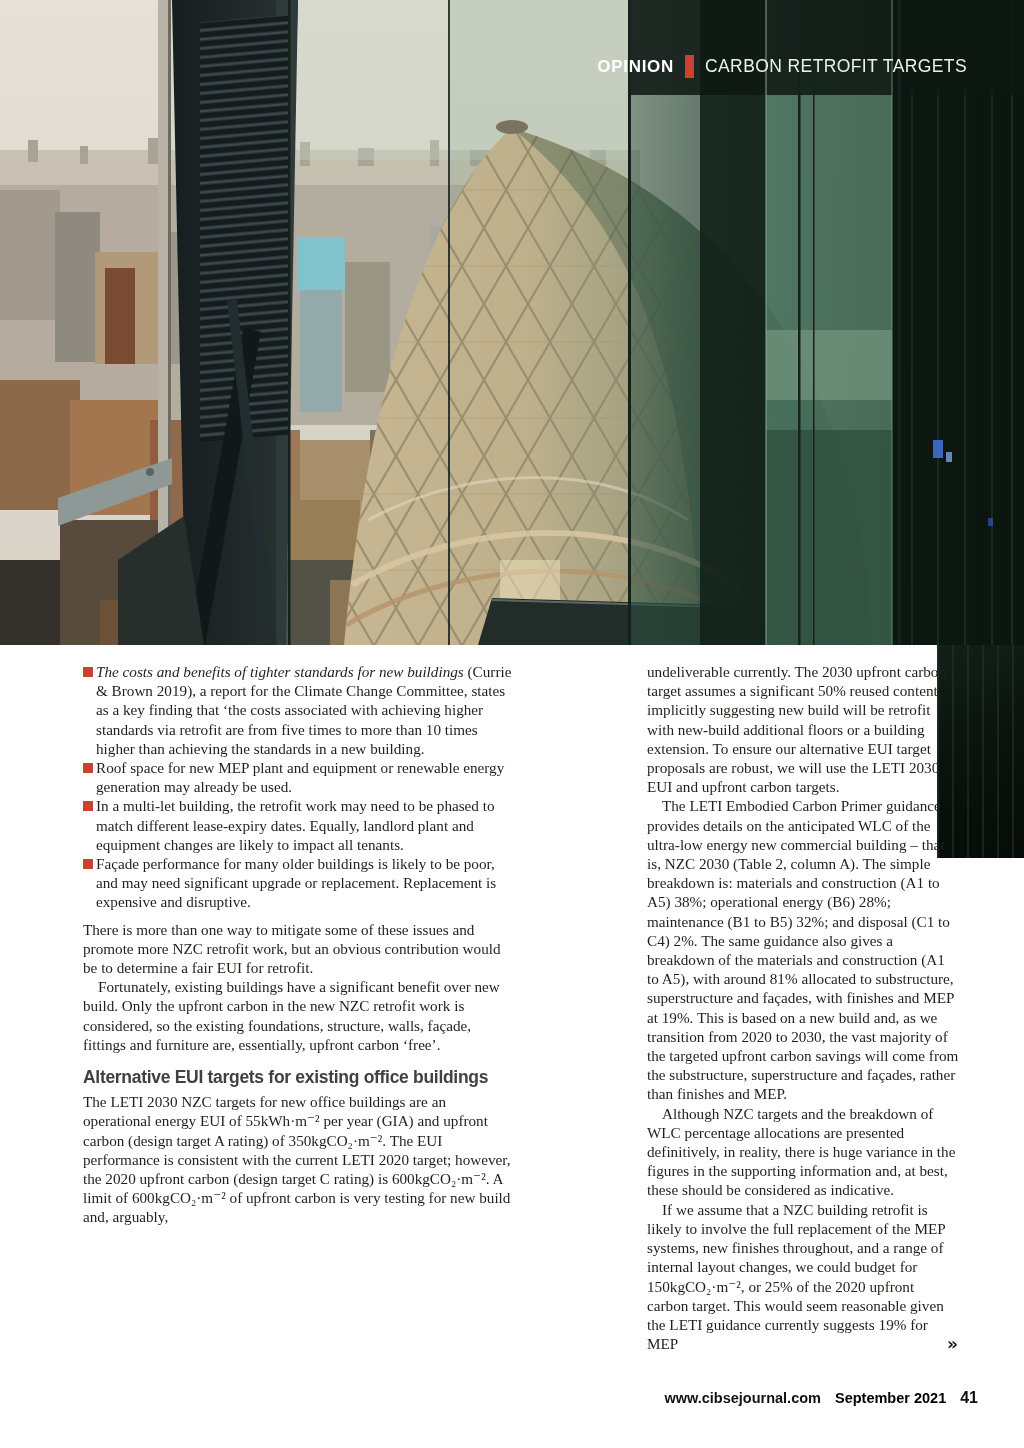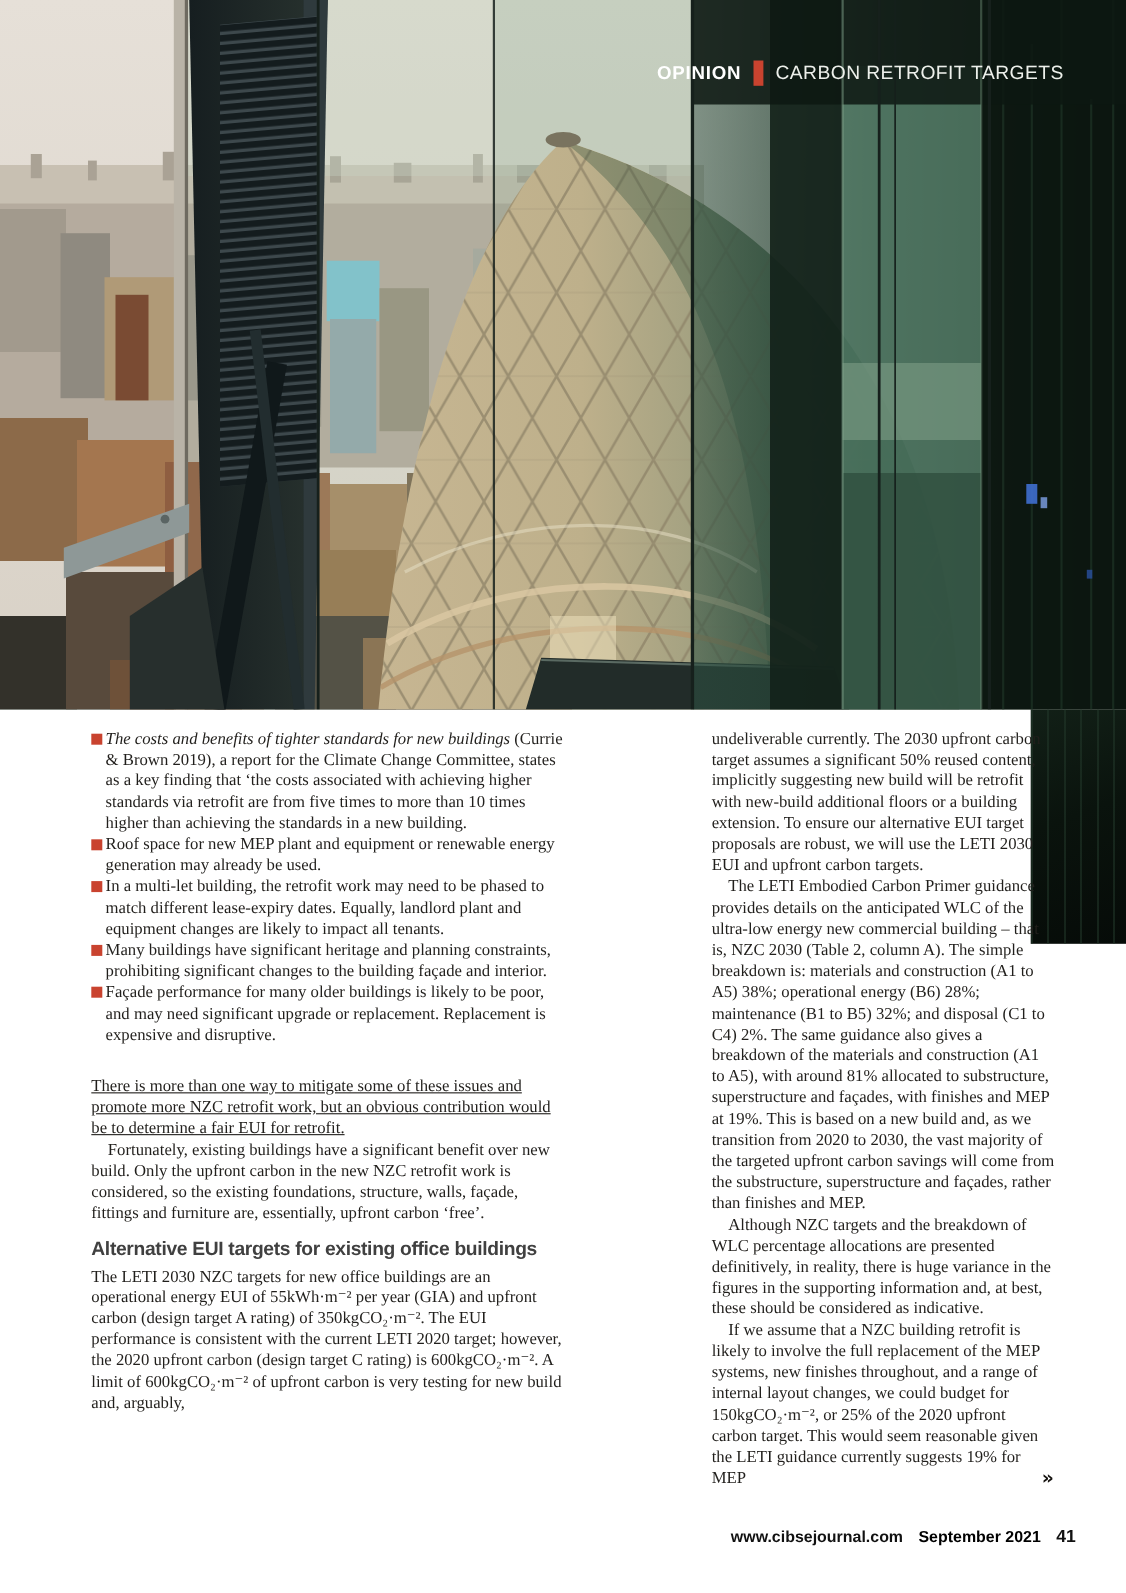--- a/index.html
+++ b/index.html
@@ -23,21 +23,21 @@
   }
   .kicker{color:#ffffff;font-weight:700;font-size:17px;letter-spacing:.7px;}
   .kicker-bar{width:9px;height:23px;background:#c9432f;margin:0 11px;}
   .kicker-title{color:#edf0eb;font-size:17.5px;letter-spacing:.4px;font-weight:400;}
   
   .col{position:absolute;top:662px;font-size:15.2px;line-height:19.2px;}
   .col-left{left:83px;width:430px;}
   .col-right{left:615px;width:312px;margin-left:32px;}
   .col p{margin:0;}
   p.hang{margin-left:13px;}
-  p.gap-top{margin-top:28px;text-decoration:underline;}
+  p.gap-top{margin-top:8px;}
   p.indent{text-indent:15px;}
   ul.bullets{list-style:none;margin:0;padding:0;}
   ul.bullets li{position:relative;padding-left:13px;font-family:Liberation Serif, serif;}
   .bullet-sq{position:absolute;left:0;top:5px;width:10px;height:10px;background:#c9432f;}
   .b-it{font-style:italic;}
   .sec-head{
     font-family:"Liberation Sans","DejaVu Sans",sans-serif;font-weight:700;
     font-size:17.5px;letter-spacing:-.3px;color:#404040;margin:14px 0 5px;white-space:nowrap;
   }
   .p-cont{position:relative;}
@@ -222,23 +222,20 @@
       <li>
         <span class="bullet-sq"></span><span class="b-it">The costs and benefits of tighter standards for new buildings</span><span> (Currie &amp; Brown 2019), a report for the Climate Change Committee, states as a key finding that ‘the costs associated with achieving higher standards via retrofit are from five times to more than 10 times higher than achieving the standards in a new building.</span>
       </li>
       <li>
         <span class="bullet-sq"></span><span>Roof space for new MEP plant and equipment or renewable energy generation may already be used.</span>
       </li>
       <li>
         <span class="bullet-sq"></span><span>In a multi-let building, the retrofit work may need to be phased to match different lease-expiry dates. Equally, landlord plant and equipment changes are likely to impact all tenants.</span>
       </li>
       <li>
-        <span class="bullet-sq"></span><span>Many buildings have significant heritage and planning constraints, prohibiting significant changes to the building façade and interior.</span>
-      </li>
-      <li>
         <span class="bullet-sq"></span><span>Façade performance for many older buildings is likely to be poor, and may need significant upgrade or replacement. Replacement is expensive and disruptive.</span>
       </li>
     </ul>
     <p class="gap-top">There is more than one way to mitigate some of these issues and promote more NZC retrofit work, but an obvious contribution would be to determine a fair EUI for retrofit.</p>
     <p class="indent">Fortunately, existing buildings have a significant benefit over new build. Only the upfront carbon in the new NZC retrofit work is considered, so the existing foundations, structure, walls, façade, fittings and furniture are, essentially, upfront carbon ‘free’.</p>
     <h2 class="sec-head">Alternative EUI targets for existing office buildings</h2>
     <p>The LETI 2030 NZC targets for new office buildings are an operational energy EUI of 55kWh·m⁻² per year (GIA) and upfront carbon (design target A rating) of 350kgCO₂·m⁻². The EUI performance is consistent with the current LETI 2020 target; however, the 2020 upfront carbon (design target C rating) is 600kgCO₂·m⁻². A limit of 600kgCO₂·m⁻² of upfront carbon is very testing for new build and, arguably,</p>
   </div>
 
   <div class="col col-right">

